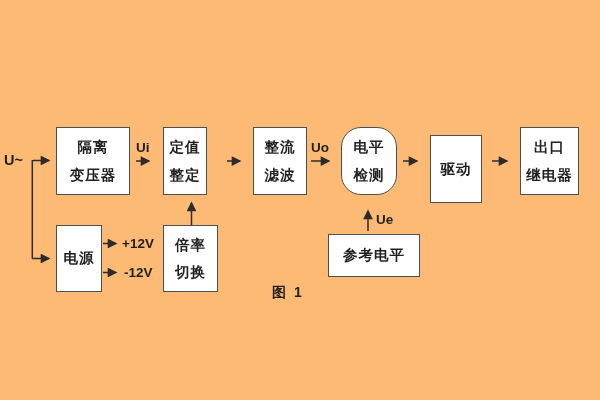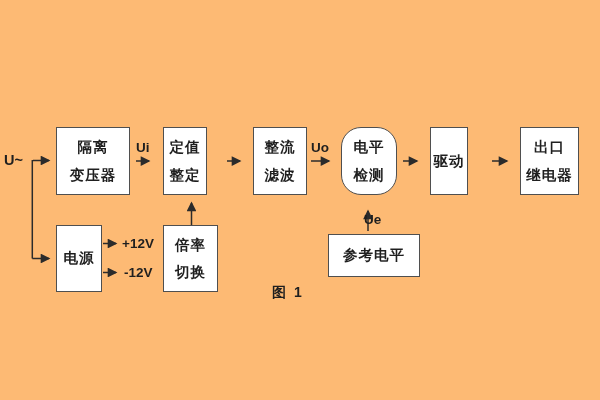--- a/index.html
+++ b/index.html
@@ -91,21 +91,21 @@
     <span>整定</span>
   </div>
   <div class="box" style="left:253px; top:127px; width:54px; height:68px;">
     <span>整流</span>
     <span>滤波</span>
   </div>
   <div class="box" style="left:341px; top:127px; width:56px; height:68px;border-radius:20px;">
     <span>电平</span>
     <span>检测</span>
   </div>
-  <div class="box" style="left:430px; top:127px; width:38px; height:68px;">
+  <div class="box" style="left:430px; top:135px; width:52px; height:68px;">
     <span>驱动</span>
   </div>
   <div class="box" style="left:520px; top:127px; width:59px; height:68px;">
     <span>出口</span>
     <span>继电器</span>
   </div>
 
   <div class="box" style="left:56px; top:225px; width:46px; height:67px;">
     <span>电源</span>
   </div>
@@ -113,19 +113,19 @@
     <span>倍率</span>
     <span>切换</span>
   </div>
   <div class="box" style="left:328px; top:234px; width:92px; height:43px;">
     <span>参考电平</span>
   </div>
 
   <span class="lbl" style="left:4px; top:153px; font-size:14.5px;">U~</span>
   <span class="lbl" style="left:136px; top:141px;">Ui</span>
   <span class="lbl" style="left:311px; top:141px;">Uo</span>
-  <span class="lbl" style="left:364px; top:213px;">Ue</span>
+  <span class="lbl" style="left:376px; top:213px;">Ue</span>
   <span class="lbl" style="left:122px; top:237px;">+12V</span>
   <span class="lbl" style="left:124px; top:266px;">-12V</span>
 
   <span class="lbl cjk" style="left:272px; top:285px;">图 1</span>
 
 </div>
 
 </body></html>

